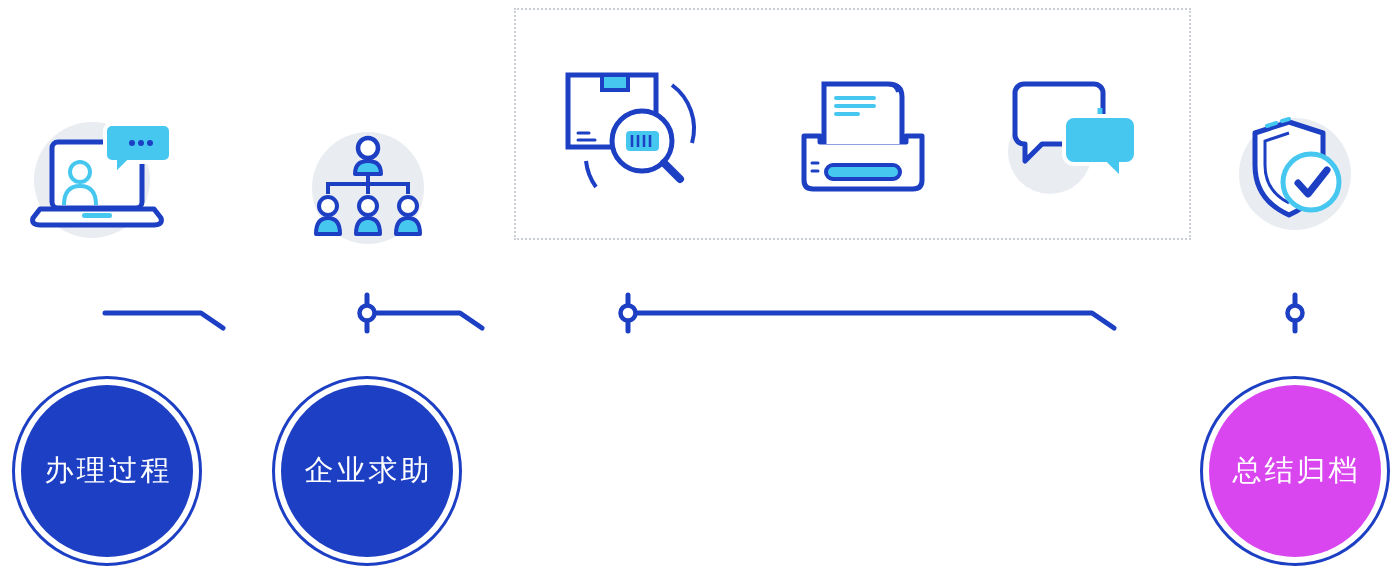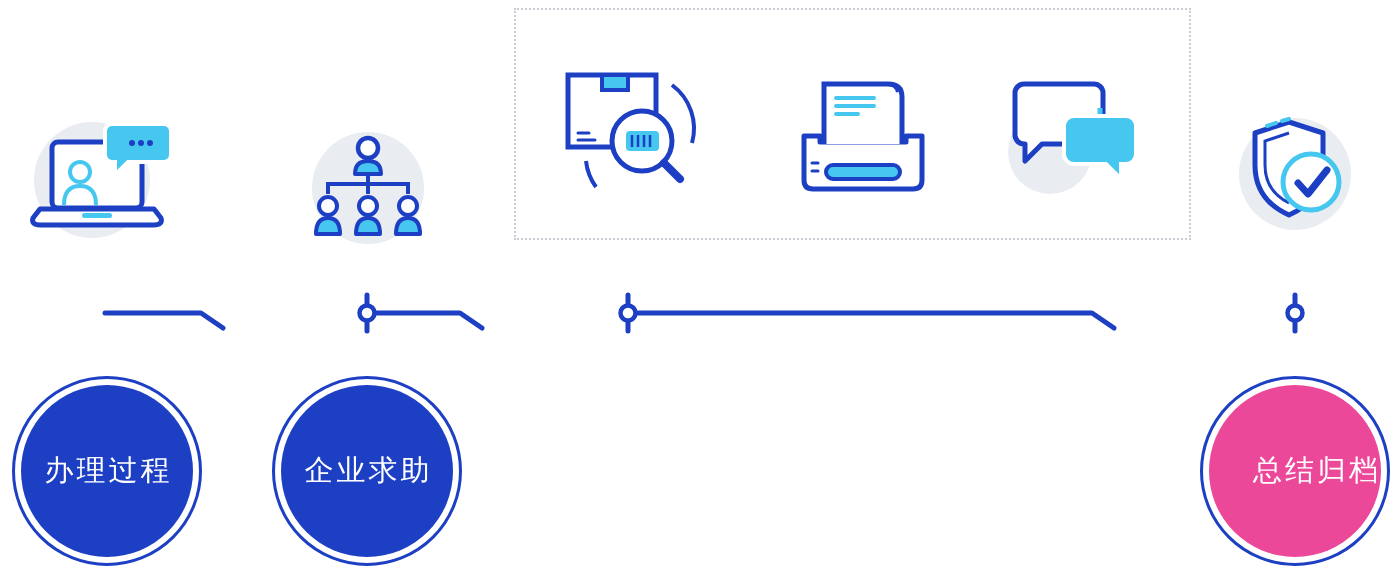--- a/index.html
+++ b/index.html
@@ -151,18 +151,18 @@
   </div>
 
   <div class="step dark s2">
     <div class="step-inner" style="background: rgb(28, 63, 196);">
       <span class="step-label">企业求助</span>
     </div>
   </div>
 
 
   <div class="step dark s4">
-    <div class="step-inner" style="background: #ec4899; justify-content: flex-end;">
+    <div class="step-inner" style="background: #d946ef;">
       <span class="step-label">总结归档</span>
     </div>
   </div>
 
 </div>
 
 </body></html>

